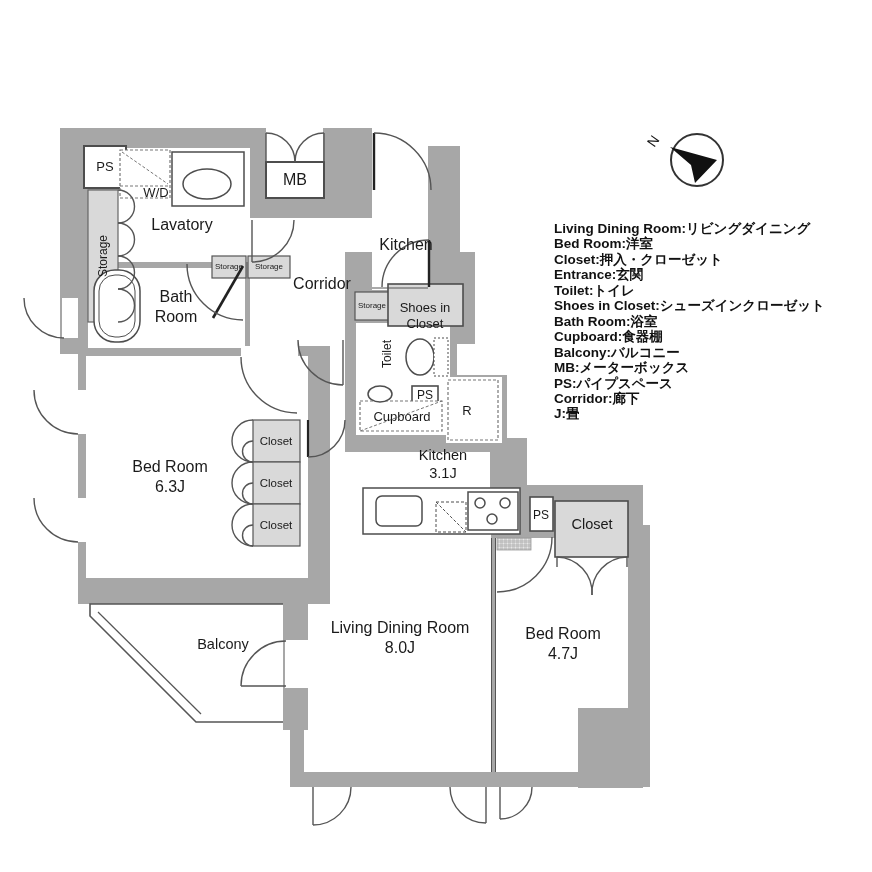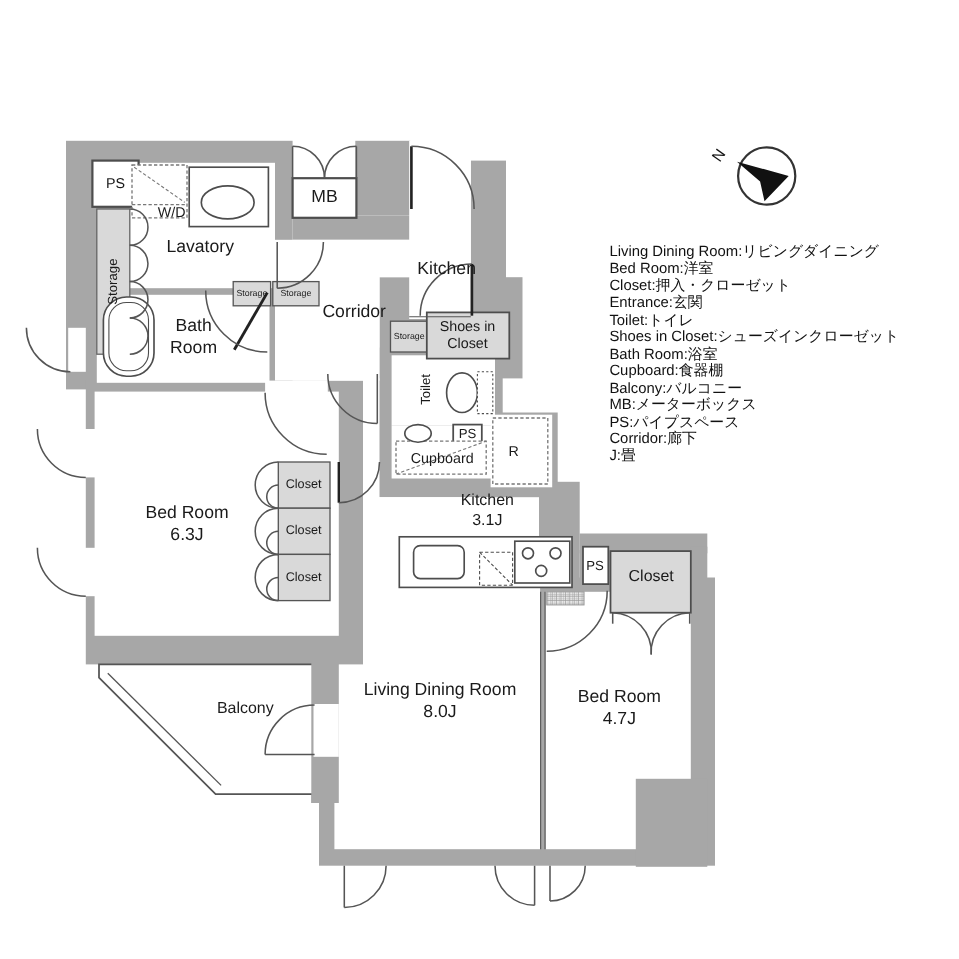--- a/index.html
+++ b/index.html
@@ -7,21 +7,21 @@
          font-family:"Liberation Sans", sans-serif;color:#111;}
   #plan-svg{position:absolute;left:0;top:0;}
   .lbl{position:absolute;transform:translate(-50%,-50%);white-space:nowrap;
        text-align:center;color:#1a1a1a;line-height:1.25;}
   .lbl.v{transform:translate(-50%,-50%) rotate(-90deg);}
   .lbl.wrap{white-space:normal;}
   .f15{font-size:16px;} .f14{font-size:14.5px;} .f13{font-size:13px;}
   .f12{font-size:12px;} .f11{font-size:11.5px;} .f8{font-size:8px;}
   #legend{position:absolute;left:554px;top:221px;font-size:13.5px;line-height:15.45px;
           color:#111;}
-  .legend-line{white-space:nowrap;}
+  .legend-line{white-space:nowrap;font-weight:bold;}
   #north-label{position:absolute;left:648px;top:133px;font-size:14px;
                transform:rotate(-55deg);color:#111;}
 </style>
 </head>
 <body>
 
 <div id="stage">
 
 <svg id="plan-svg" width="872" height="872" viewBox="0 0 872 872">
   <defs>
@@ -194,21 +194,21 @@
 <div class="lbl f13" style="left:105px;top:167px;">PS</div>
 <div class="lbl f13" style="left:156px;top:170px;margin-top:23px;">W/D</div>
 <div class="lbl v f12" style="left:103px;top:256px;">Storage</div>
 <div class="lbl f15" style="left:182px;top:225px;text-align:right;">Lavatory</div>
 <div class="lbl f15" style="left:295px;top:180px;">MB</div>
 <div class="lbl f15" style="left:322px;top:238px;margin-top:46px;">Corridor</div>
 <div class="lbl f15" style="left:406px;top:245px;">Kitchen</div>
 <div class="lbl f8" style="left:229px;top:267px;">Storage</div>
 <div class="lbl f8" style="left:269px;top:267px;">Storage</div>
 <div class="lbl f8" style="left:372px;top:306px;">Storage</div>
-<div class="lbl wrap f13" style="left:425px;top:305px;width:76px;">Shoes in Closet</div>
+<div class="lbl wrap f13" style="left:425px;top:316px;width:76px;">Shoes in Closet</div>
 <div class="lbl wrap f15" style="left:176px;top:307px;width:64px;">Bath Room</div>
 <div class="lbl v f12" style="left:387px;top:354px;">Toilet</div>
 <div class="lbl f12" style="left:425px;top:395px;">PS</div>
 <div class="lbl f13" style="left:402px;top:417px;">Cupboard</div>
 <div class="lbl f13" style="left:467px;top:411px;">R</div>
 <div class="lbl f14" style="left:443px;top:464px;"><span>Kitchen</span><br><span>3.1J</span></div>
 <div class="lbl f15" style="left:170px;top:477px;"><span>Bed Room</span><br><span>6.3J</span></div>
 <div class="lbl f11" style="left:276px;top:441px;">Closet</div>
 <div class="lbl f11" style="left:276px;top:483px;">Closet</div>
 <div class="lbl f11" style="left:276px;top:525px;">Closet</div>

